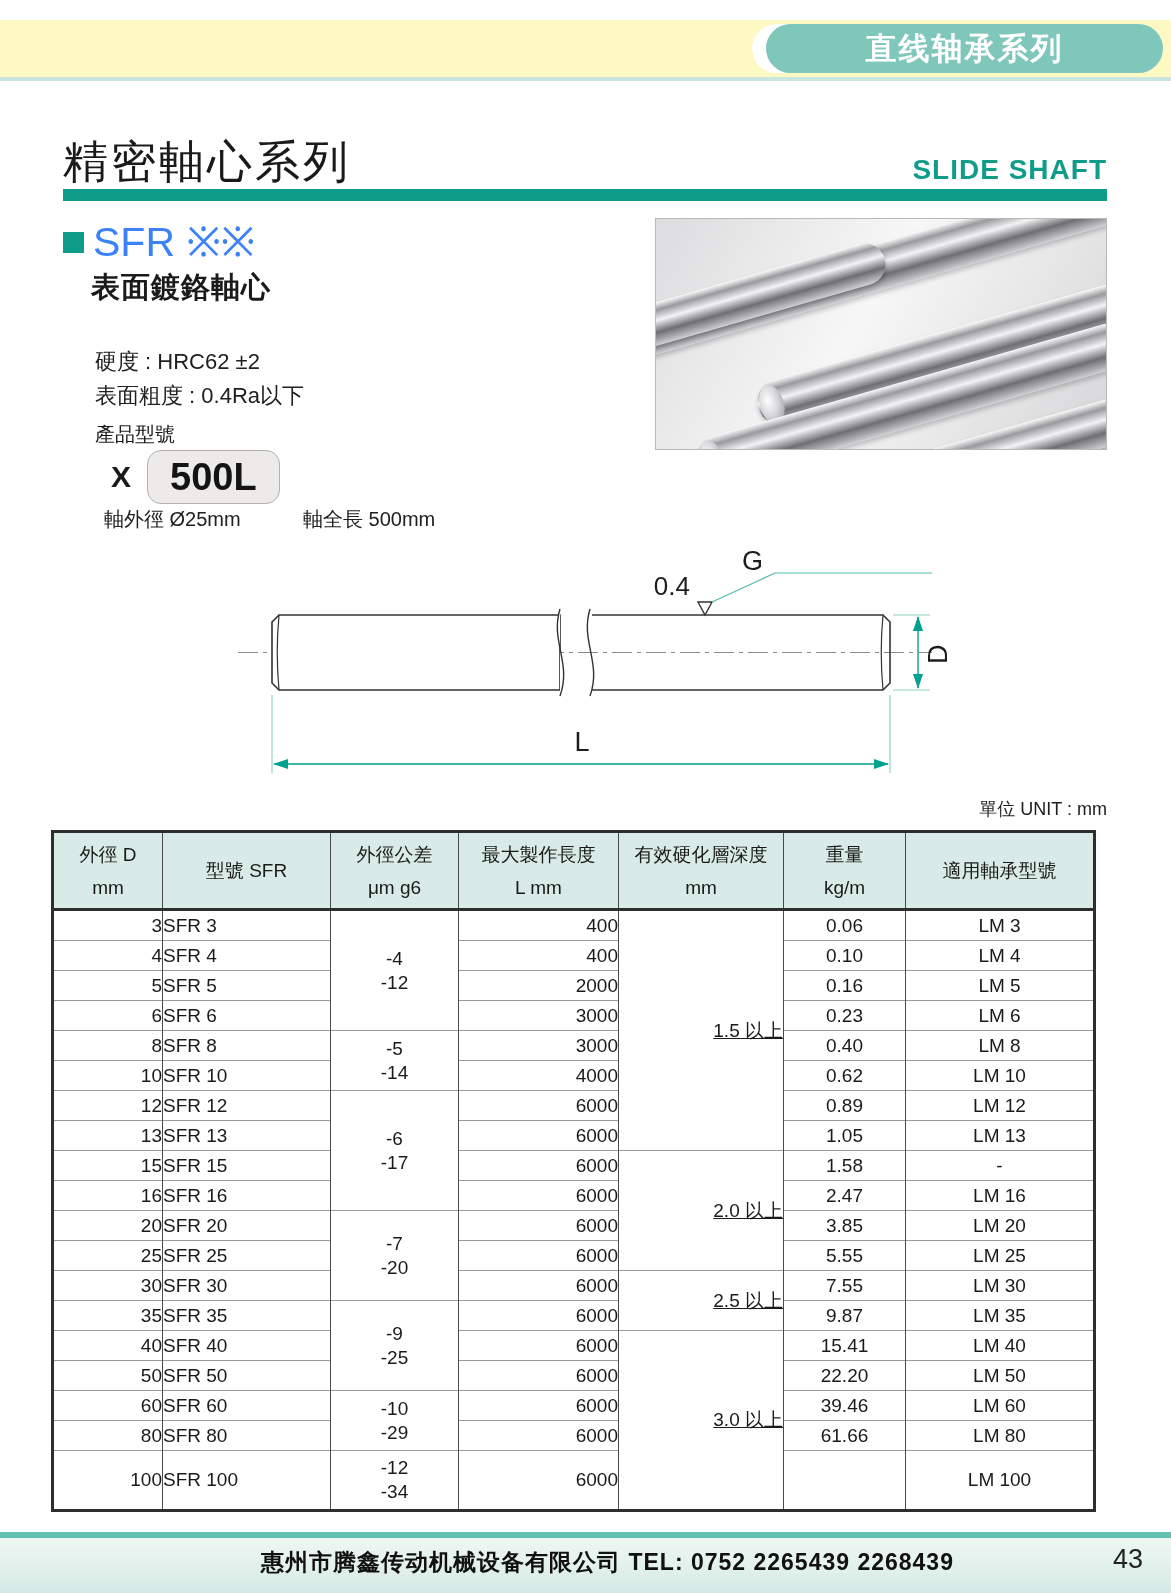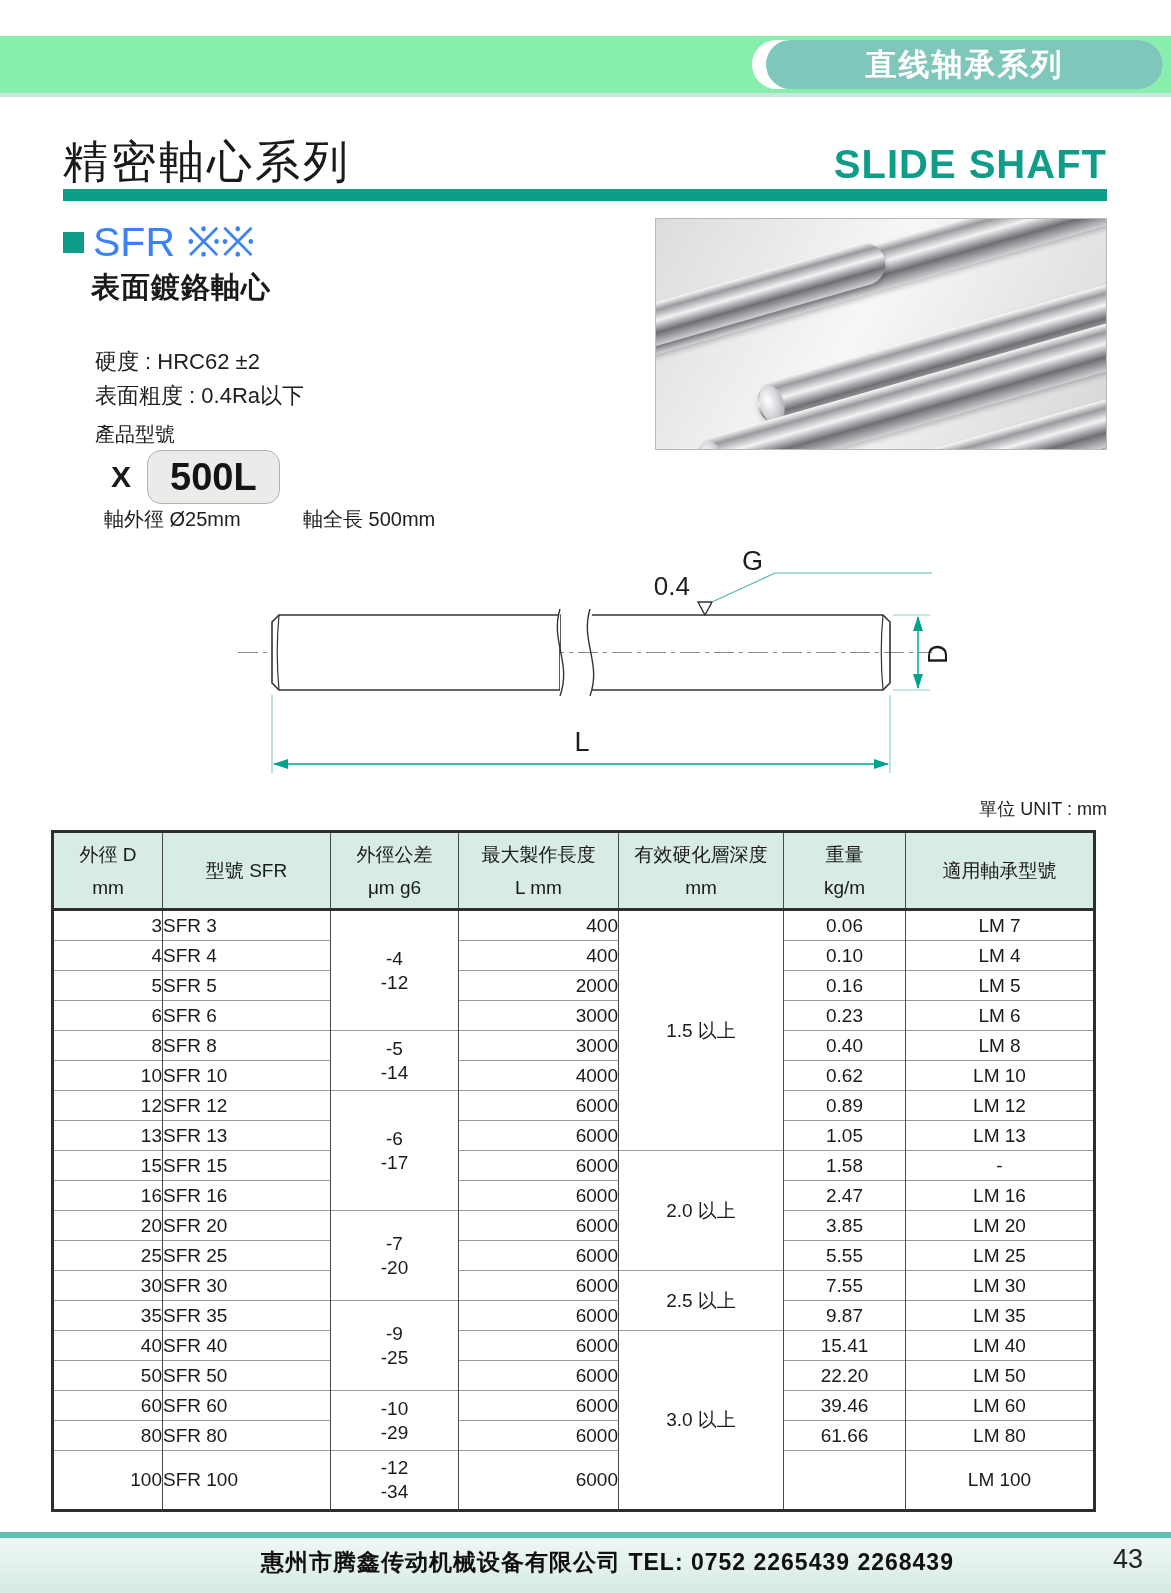--- a/index.html
+++ b/index.html
@@ -2,33 +2,33 @@
 <html><head>
 <meta charset="utf-8">
 <style>
   html,body { margin:0; padding:0; background:#fff; }
   .page {
     position:relative; width:1171px; height:1593px; background:#fff;
     font-family:"Liberation Sans", sans-serif; color:#1a1a1a; overflow:hidden;
   }
 
   
-  .top-banner { position:absolute; left:0; top:36px; width:1171px; height:57px;
-    background:#86efac; border-bottom:4px solid #c9e6e0; }
+  .top-banner { position:absolute; left:0; top:20px; width:1171px; height:57px;
+    background:#fef9c3; border-bottom:4px solid #c9e6e0; }
   .banner-pill-gap { position:absolute; top:4px; height:49px; left:752px; right:8px;
     background:#ffffff; border-radius:25px; }
   .banner-pill { position:absolute; top:4px; height:49px; left:766px; right:8px;
     background:#7fc7ba; border-radius:25px; display:flex; align-items:center; justify-content:center; }
   .banner-pill span { color:#ffffff; font-size:31px; font-weight:600; letter-spacing:2px; }
 
   
   .title-row { position:absolute; left:63px; width:1044px; top:118px; height:66px;
     display:flex; justify-content:space-between; align-items:flex-end; }
   .title-cn { font-size:45px; font-weight:normal; letter-spacing:3px; line-height:1; }
-  .title-en { font-size:40px; font-weight:bold; color:#0f9d8a; letter-spacing:1px; line-height:1; }
+  .title-en { font-size:28px; font-weight:bold; color:#0f9d8a; letter-spacing:1px; line-height:1; }
   .title-underline { position:absolute; left:63px; width:1044px; top:189px; height:12px; background:#0f9d8a; }
 
   
   .product-head { position:absolute; left:63px; top:220px; display:flex; align-items:flex-start; }
   .bullet { width:21px; height:21px; background:#0f9d8a; margin-top:12px; margin-right:9px; }
   .series-code { font-size:41px; font-weight:500; color:#3b82f6; line-height:1.1; }
   .series-name { position:absolute; left:91px; top:268px; font-size:29px; font-weight:bold; letter-spacing:1px; }
   .spec-line { position:absolute; left:95px; font-size:22px; color:#202020; }
   .spec-1 { top:312px; } .spec-2 { top:347px; } .spec-3 { top:381px; }
   .model-label { position:absolute; left:95px; top:421px; font-size:20px; }
@@ -66,21 +66,21 @@
   table.spec th { background:#d9ebe6; border-bottom:3px solid #2e2e2e; border-left:1.2px solid #4a4a4a;
     font-weight:normal; font-size:19px; height:75px; padding:0; vertical-align:middle; color:#1a1a1a; }
   .th-wrap { display:flex; flex-direction:column; justify-content:space-evenly; height:100%; align-items:center; }
   table.spec td { border-left:1.2px solid #4a4a4a; border-top:1.2px solid #9b9b9b;
     font-size:19px; height:29px; padding:0; color:#1a1a1a; background:#fff; vertical-align:middle; }
   tr.tall td { height:58px; }
   td.c-d       { text-align:right;  padding-right:16px; }
   td.c-model   { text-align:left;   padding-left:40px; }
   td.c-tol     { text-align:center; line-height:1.25; white-space:pre-line; }
   td.c-len     { text-align:right;  padding-right:22px; }
-  td.c-hard    { text-align:center; }
+  td.c-hard    { text-align:right;text-decoration:underline; }
   td.c-weight  { text-align:center;  padding-right:24px; }
   td.c-bearing { text-align:center; }
 
   
   .footer-band { position:absolute; left:0; top:1532px; width:1171px; height:61px; box-sizing:border-box;
     border-top:6px solid #63c1b2;
     background:linear-gradient(to bottom,#eef7f4 0%,#e3f1ed 50%,#d4eae4 100%); }
   .footer-text { text-align:center; padding-left:44px; margin-top:9px; font-size:23px; font-weight:bold;
     letter-spacing:1px; color:#111; }
   .page-number { position:absolute; top:1544px; right:28px; font-size:27px; color:#222; }
@@ -222,21 +222,21 @@
       </thead>
     <tbody id="body-rows">
         <tr>
           <td class="c-d">3</td>
           <td class="c-model">SFR  3</td>
           <td class="c-tol" rowspan="4">-4
 -12</td>
           <td class="c-len">400</td>
           <td class="c-hard" rowspan="8">1.5 以上</td>
           <td class="c-weight">0.06</td>
-          <td class="c-bearing">LM  7</td>
+          <td class="c-bearing">LM  3</td>
         </tr>
         <tr>
           <td class="c-d">4</td>
           <td class="c-model">SFR  4</td>
           <td class="c-len">400</td>
           <td class="c-weight">0.10</td>
           <td class="c-bearing">LM  4</td>
         </tr>
         <tr>
           <td class="c-d">5</td>

